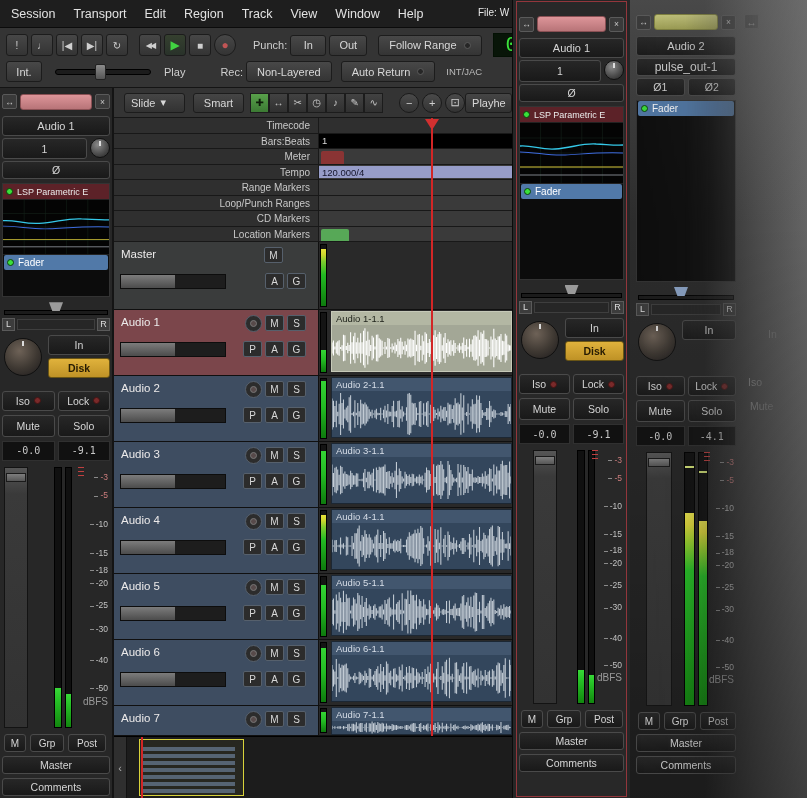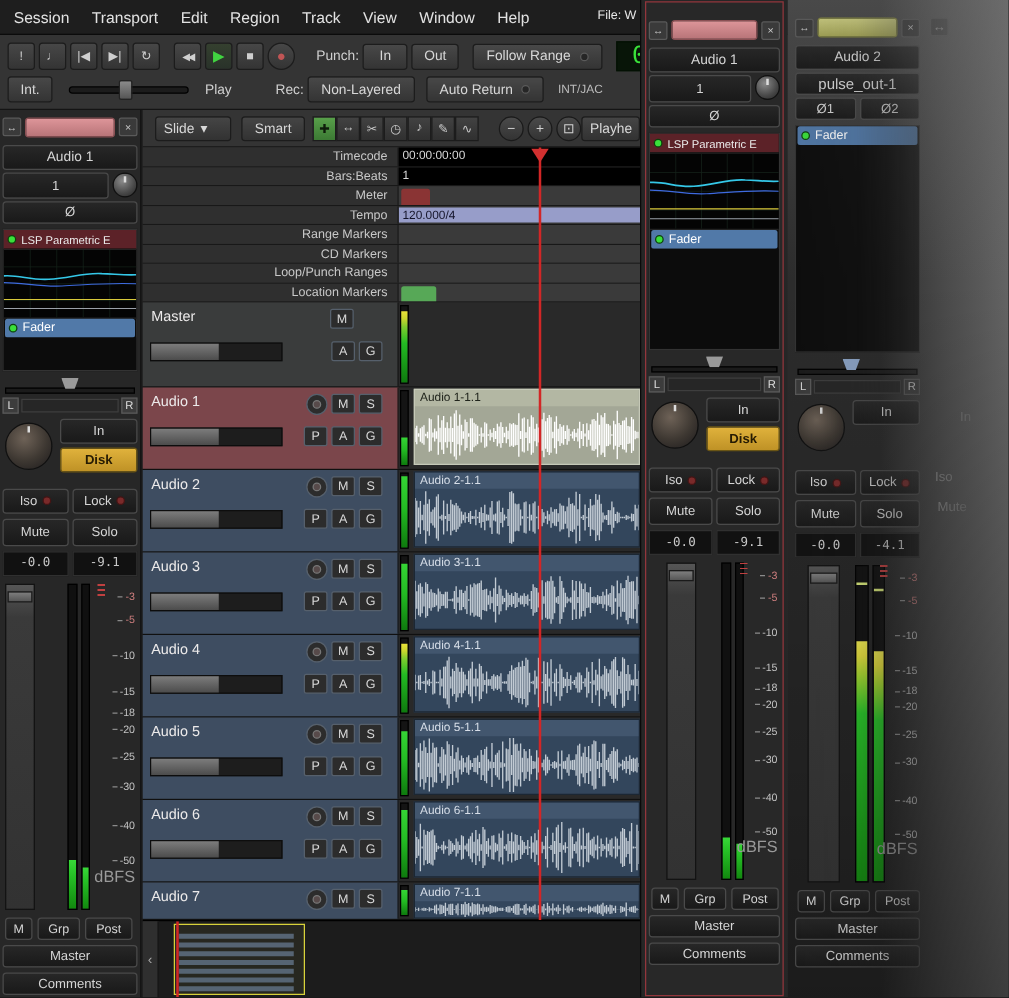--- a/index.html
+++ b/index.html
@@ -123,21 +123,21 @@
 .fhandle{position:absolute;left:1px;right:1px;top:5px;height:9px;background:linear-gradient(#7e7e7e,#565656);border:1px solid #1a1a1a}
 .mbars{position:absolute;left:52px;top:0;bottom:0;width:18px;display:flex;gap:3px}
 .mbar{flex:1;background:#101010;border:1px solid #000;position:relative;overflow:hidden}
 .mfill{position:absolute;bottom:0;left:0;right:0;background:linear-gradient(to top,#12880f,#27c227 70%,#38d838)}
 .mfill.hot{background:linear-gradient(to top,#12880f,#27c227 70%,#a5d52e 86%,#e4dc3c 94%,#eee84e)}
 .mpeak{position:absolute;left:0;right:0;top:5%;height:2px;background:#d8e87a}
 .mscale{position:absolute;left:71px;right:0;top:0;bottom:0}
 .st{position:absolute;right:2px;transform:translateY(-50%);font-size:8.5px;color:#c2c2c2;white-space:nowrap}
 .st::before{content:"";display:inline-block;width:4px;height:1px;background:#8a8a8a;vertical-align:middle;margin-right:2px}
 .st0{top:4%}.st1{top:11%}.st2{top:22%}.st3{top:33%}.st4{top:39.5%}.st5{top:44.5%}.st6{top:53%}.st7{top:62%}.st8{top:74%}.st9{top:84.5%}
-.stdb{top:89.5%;font-size:13px;color:#9a9a9a}
+.stdb{top:89.5%;font-size:10px;color:#9a9a9a}
 .stdb::before{display:none}
 .st0,.st1{color:#cc7d7d}
 .rz{position:absolute;right:26px;top:0;width:6px;height:10px;background:repeating-linear-gradient(to bottom,#c04040 0 1.5px,transparent 1.5px 4px)}
 .mgprow{display:flex;gap:4px;margin-top:6px;padding-left:2px}
 .mgprow .btnd{height:18px;font-size:10px}
 .btnd.wide{height:18px;margin-top:4px}
 
 
 .leftstrip{position:absolute;left:0;top:88px;width:113px;height:710px;background:#272727;border-right:1px solid #141414;padding:2px;z-index:1}
 .leftstrip .procrest{height:26px}
@@ -246,23 +246,20 @@
         <div class="zbtn">⊡</div>
       </div>
       <div class="dd" style="min-width:46px">
           <span>Playhe</span>
         </div>
     </div>
 
     <div class="rulers">
       <div class="rrow">
         <div class="rlabel">Timecode</div>
-        <div class="rval black">
-            <div class="rtext">00:00:00:00</div>
-          </div>
       </div>
       <div class="rrow">
         <div class="rlabel">Bars:Beats</div>
         <div class="rval black">
             <div class="rtext">1</div>
           </div>
       </div>
       <div class="rrow">
         <div class="rlabel">Meter</div>
         <div class="rval"><span class="chip meter">4/4</span></div>
@@ -271,25 +268,25 @@
         <div class="rlabel">Tempo</div>
         <div class="rval">
             <div class="tempobar">120.000/4</div>
           </div>
       </div>
       <div class="rrow">
         <div class="rlabel">Range Markers</div>
         <div class="rval"></div>
       </div>
       <div class="rrow">
+        <div class="rlabel">Loop/Punch Ranges</div>
+        <div class="rval"></div>
+      </div>
+      <div class="rrow">
         <div class="rlabel">CD Markers</div>
-        <div class="rval"></div>
-      </div>
-      <div class="rrow">
-        <div class="rlabel">Loop/Punch Ranges</div>
         <div class="rval"></div>
       </div>
       <div class="rrow">
         <div class="rlabel">Location Markers</div>
         <div class="rval"><span class="chip marker">start</span></div>
       </div>
     </div>
 
     <div class="tracks">
 

